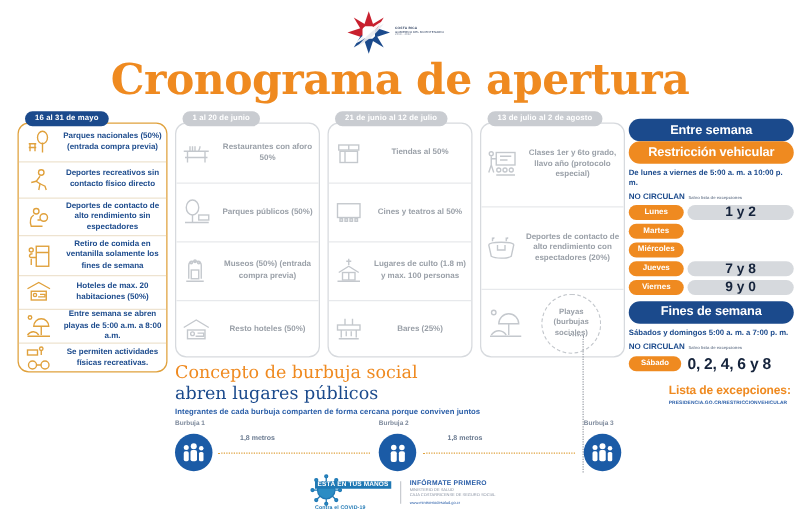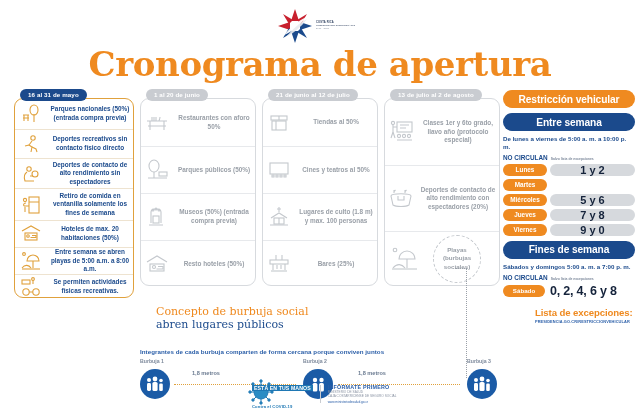--- a/index.html
+++ b/index.html
@@ -74,22 +74,22 @@
     border-left:1.5px dotted #9aa0a8;
   }
   #playa-connector-h{
     position:absolute;left:455px;top:268px;width:12px;height:1px;
     border-top:1.5px dotted #9aa0a8;
   }
 
   
   #burbuja{position:absolute;left:140px;top:290px;width:360px;}
   #burbuja h2{
-    margin:16px;font-family:"DejaVu Serif", serif;
-    font-size:11px;font-weight:normal;color:#ef8a20;line-height:1.18;
+    margin:0;font-family:"DejaVu Serif", serif;
+    font-size:14px;font-weight:normal;color:#ef8a20;line-height:1.18;
   }
   #burbuja h2 .l2{color:#1b4a8c;display:block;}
   #burbuja .sub{
     margin-top:3px;font-size:6.2px;color:#2a5ea8;font-weight:bold;
     letter-spacing:.05px;
   }
   #bubbles{position:relative;margin-top:4px;height:46px;}
   .bub{position:absolute;top:10px;width:30px;height:30px;border-radius:50%;
        background:#1b5ba6;display:flex;align-items:center;justify-content:center;}
   .bub svg{display:block;}
@@ -529,39 +529,38 @@
   <div id="info-logo">
     <div class="it1">INFÓRMATE PRIMERO</div>
     <div class="it2" style="white-space:pre-line">MINISTERIO DE SALUD
 CAJA COSTARRICENSE DE SEGURO SOCIAL</div>
     <div class="it3">www.ministeriodesalud.go.cr</div>
   </div>
 </div>
 
 <div id="right-panel">
 
+  <div class="rp-banner sem-banner">Entre semana</div>
+
   <div class="rp-banner" id="rv-banner">Restricción vehicular</div>
-
-  <div class="rp-banner sem-banner">Entre semana</div>
   <div class="rp-note">De lunes a viernes de 5:00 a. m. a 10:00 p. m.</div>
   <div class="rp-nocirc">
     <span>NO CIRCULAN</span>
     <span class="tiny">Salvo lista de excepciones</span>
   </div>
 
   <div class="day-row">
     <div class="day-pill">Lunes</div>
     <div class="day-nums">1 y 2</div>
   </div>
   <div class="day-row">
     <div class="day-pill">Martes</div>
   </div>
   <div class="day-row">
     <div class="day-pill">Miércoles</div>
-    <div class="day-nums">5 y 6</div>
   </div>
   <div class="day-row">
     <div class="day-pill">Jueves</div>
     <div class="day-nums">7 y 8</div>
   </div>
   <div class="day-row">
     <div class="day-pill">Viernes</div>
     <div class="day-nums">9 y 0</div>
   </div>
 

